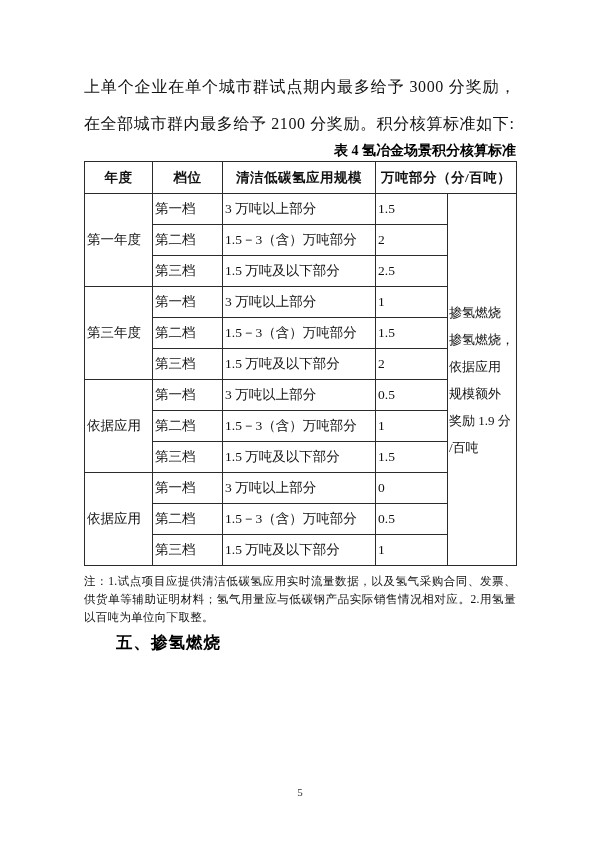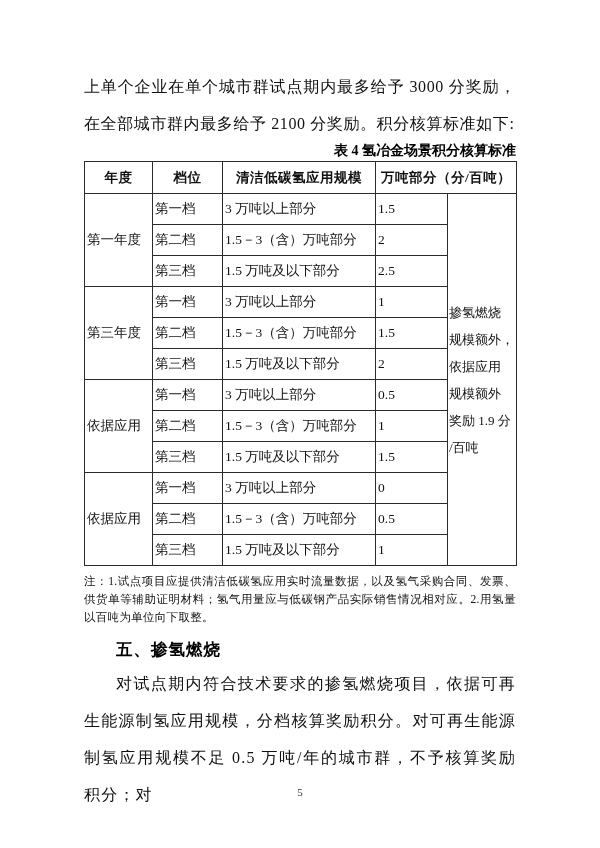--- a/index.html
+++ b/index.html
@@ -68,21 +68,21 @@
   }
   .table-note {
     margin-top: 6px;
     font-size: 11.5px;
     line-height: 18px;
     text-align: justify;
     letter-spacing: 0.3px;
     color: #111111;
   }
   .section-heading {
-    margin-top: 11px;
+    margin-top: 4px;
     font-size: 16.5px;
     font-weight: bold;
     line-height: 25px;
     text-indent: 32px;
     color: #000000;
     letter-spacing: 1px;
   }
   .section-par {
     margin-top: 3px;
     font-size: 16px;
@@ -129,21 +129,21 @@
         </tr>
       </thead>
       <tbody>
         <tr>
           <td rowspan="3">第一年度</td>
           <td>第一档</td>
           <td>3 万吨以上部分</td>
           <td>1.5</td>
           <td rowspan="12" class="side-note">
             <div>掺氢燃烧</div>
-            <div>规模额外，</div>
+            <div>掺氢燃烧，</div>
             <div>依据应用</div>
             <div>规模额外</div>
             <div>奖励 1.9 分</div>
             <div>/百吨</div>
           </td>
         </tr>
         <tr>
           <td>第二档</td>
           <td>1.5－3（含）万吨部分</td>
           <td>2</td>
@@ -201,18 +201,17 @@
           <td>1.5 万吨及以下部分</td>
           <td>1</td>
         </tr>
       </tbody>
     </table>
 
     <p class="table-note">注：1.试点项目应提供清洁低碳氢应用实时流量数据，以及氢气采购合同、发票、供货单等辅助证明材料；氢气用量应与低碳钢产品实际销售情况相对应。2.用氢量以百吨为单位向下取整。</p>
 
     <h3 class="section-heading">五、掺氢燃烧</h3>
 
-    <p class="section-par">对试点期内符合技术要求的掺氢燃烧项目，依据可再生能源制氢应用规模，分档核算奖励积分。对可再生能源制氢应用规模不足 0.5 万吨/年的城市群，不予核算奖励积分；对</p>
 
   </div>
 
   <div class="page-number">5</div>
 </div>
 
 </body></html>

